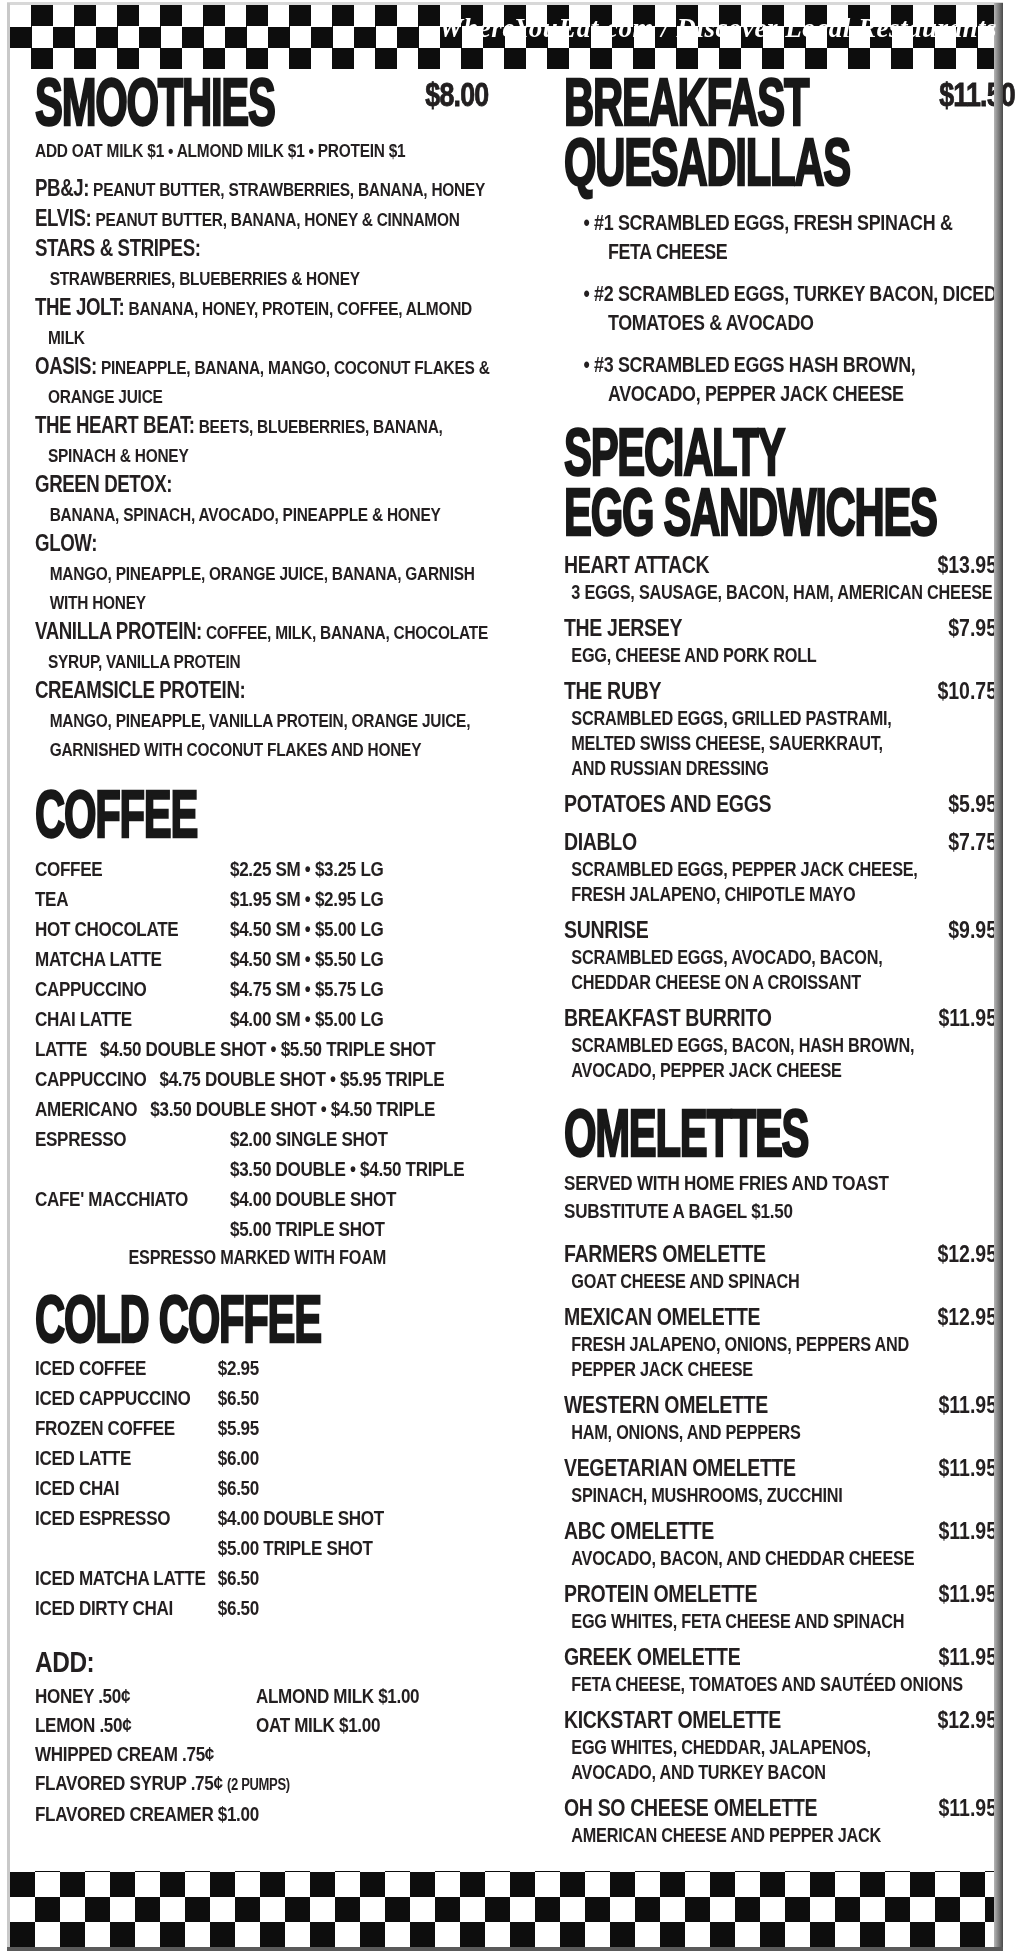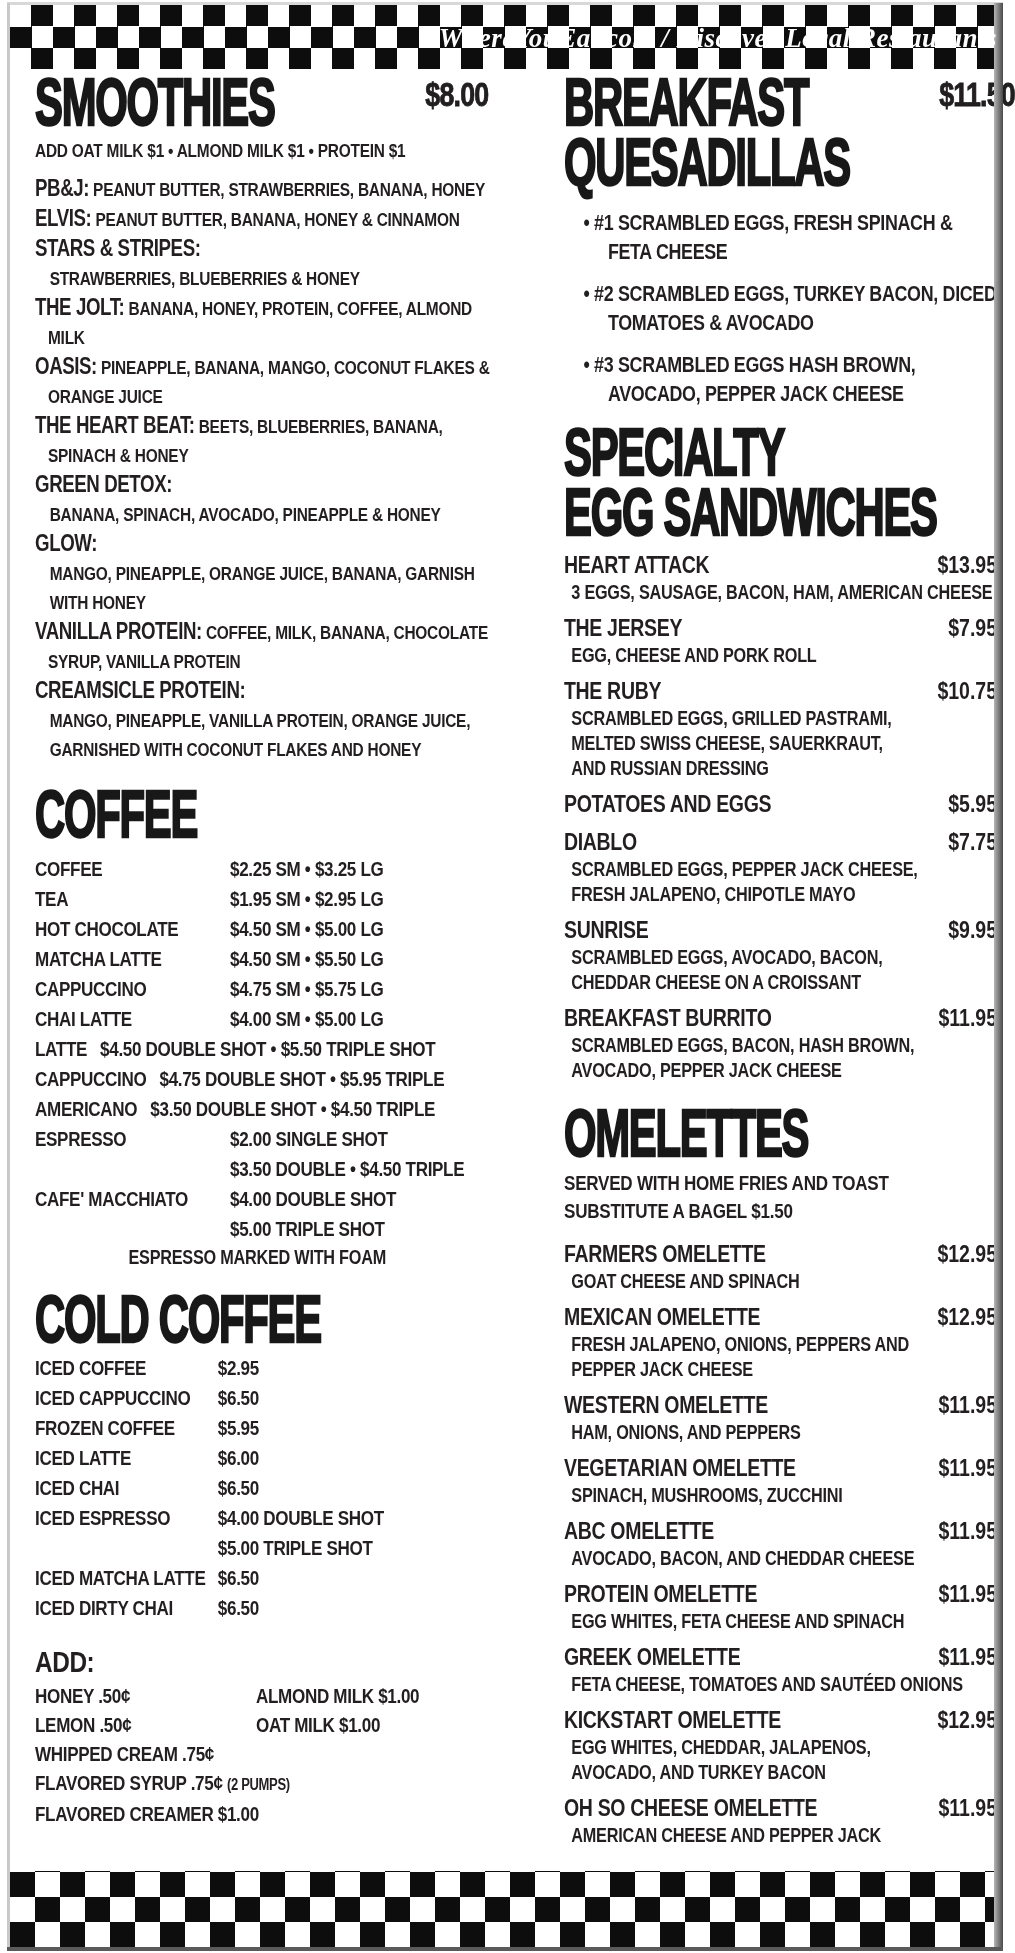--- a/index.html
+++ b/index.html
@@ -20,21 +20,21 @@
 
   
   .checker{
     background-image:conic-gradient(#0d0d0d 25%,#ffffff 0 50%,#0d0d0d 0 75%,#ffffff 0);
   }
   .border-top{position:absolute;top:5px;left:10px;right:21px;height:64px;background-size:43px 43px;z-index:5;}
   .border-bottom{position:absolute;bottom:6px;left:10px;right:21px;height:76px;background-size:50px 50px;
     background-position:0 100%;z-index:5;}
 
   .watermark{
-    position:absolute;top:23px;right:18px;z-index:7;
+    position:absolute;top:13px;right:18px;z-index:7;
     font-family:"Liberation Serif",serif;font-style:italic;font-weight:bold;
     color:#ffffff;font-size:27px;letter-spacing:0.5px;white-space:nowrap;
   }
 
   .cols{position:absolute;left:35px;top:72px;right:14px;bottom:84px;display:flex;align-items:flex-start;}
   .col-left{width:560px;flex:none;transform:scaleX(0.8125);transform-origin:left top;margin-right:-68px;}
   .col-right{width:570px;flex:none;transform:scaleX(0.8125);transform-origin:left top;margin-left:37px;}
 
   
   .sect-head{position:relative;margin:0;}

